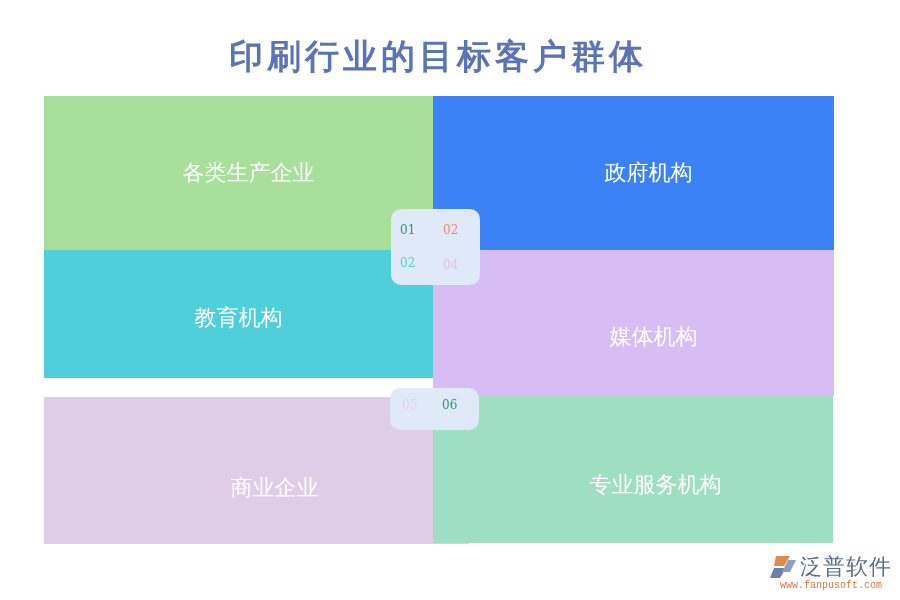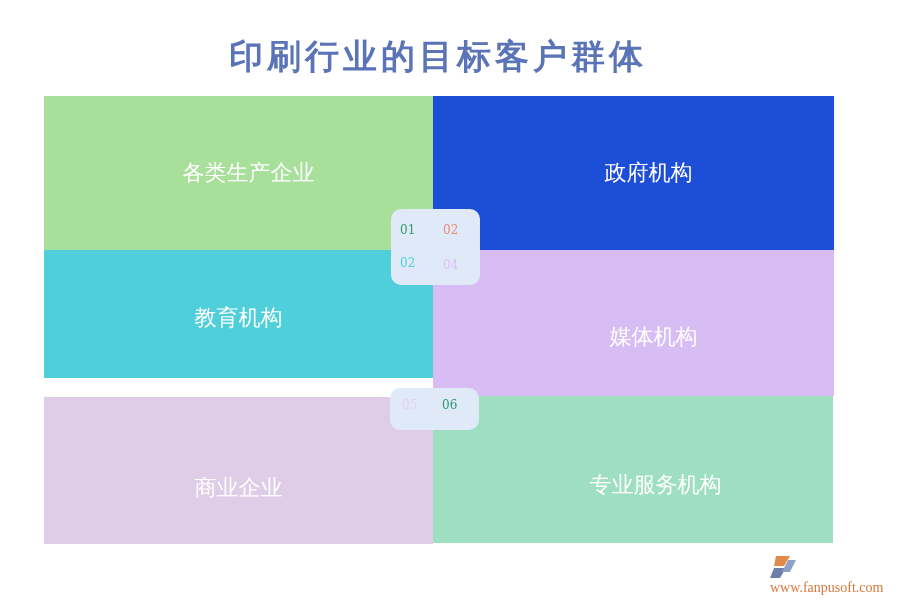--- a/index.html
+++ b/index.html
@@ -3,40 +3,40 @@
 <meta charset="utf-8">
 <style>
   html,body{margin:0;padding:0;}
   body{width:900px;height:600px;background:#ffffff;position:relative;overflow:hidden;font-family:"DejaVu Sans","Liberation Sans",sans-serif;}
   .title{position:absolute;left:0;width:876px;top:34px;text-align:center;font-size:34px;font-weight:bold;color:#5b74b8;letter-spacing:4px;}
   .panel{position:absolute;display:flex;align-items:center;justify-content:center;color:#ffffff;font-size:22px;}
   .badge{position:absolute;background:#dfe9f8;border-radius:10px;}
   .num{position:absolute;font-family:"DejaVu Serif","Liberation Serif",serif;font-size:12px;}
   .logo{position:absolute;left:768px;top:552px;width:130px;height:46px;}
   .logo-text{position:absolute;left:32px;top:0;font-size:22px;color:#5b6d8e;letter-spacing:1px;}
-  .logo-url{position:absolute;left:2px;top:28px;font-family:Liberation Serif, serif;font-size:14px;color:#d9773f;}
+  .logo-url{position:absolute;left:12px;top:28px;font-family:Liberation Mono, monospace;font-size:10px;color:#d9773f;}
 </style>
 </head>
 <body>
 
 <div class="title">印刷行业的目标客户群体</div>
 
 <div class="panel" style="left:44px;top:96px;width:389px;height:154px;background:#a7df9b;padding-left:10px;">
   <span>各类生产企业</span>
 </div>
-<div class="panel" style="left:433px;top:96px;width:401px;height:154px;background:#1d4ed8;">
+<div class="panel" style="left:433px;top:96px;width:401px;height:154px;background:#3b82f6;">
   <span style="margin-left:30px;">政府机构</span>
 </div>
 <div class="panel" style="left:44px;top:250px;width:389px;height:128px;background:#4ecfd9;">
   <span style="margin-top:8px;">教育机构</span>
 </div>
 <div class="panel" style="left:433px;top:250px;width:401px;height:146px;background:#d8bdf4;">
   <span style="margin-left:40px;margin-top:28px;">媒体机构</span>
 </div>
-<div class="panel" style="left:44px;top:397px;width:389px;height:147px;background:#dfcce7;">
+<div class="panel" style="left:44px;top:397px;width:389px;height:147px;background:#dfcce7;padding-left:36px;">
   <span style="margin-top:34px;">商业企业</span>
 </div>
 <div class="panel" style="left:433px;top:396px;width:400px;height:147px;background:#9ddfc0;">
   <span style="margin-left:45px;margin-top:30px;">专业服务机构</span>
 </div>
 
 <div class="badge" style="left:391px;top:209px;width:89px;height:76px;">
   <span class="num" style="left:9px;top:14px;color:#2f9a6a;">01</span>
   <span class="num" style="left:52px;top:14px;color:#ef8878;">02</span>
   <span class="num" style="left:9px;top:47px;color:#4ecfd9;">02</span>
@@ -47,14 +47,15 @@
   <span class="num" style="left:12px;top:10px;color:#e6d0ea;">05</span>
   <span class="num" style="left:52px;top:10px;color:#2f9a6a;">06</span>
 </div>
 
 <div class="logo">
   <svg width="28" height="26" viewBox="0 0 28 26" style="position:absolute;left:2px;top:2px;">
     <polygon points="6,2 20,2 14,12 4,12" fill="#e08a4a"></polygon>
     <polygon points="4,14 16,14 10,24 0,24" fill="#6b7fa8"></polygon>
     <polygon points="18,6 26,6 20,18 12,18" fill="#8ea0c4"></polygon>
   </svg>
+  <span class="logo-text">泛普软件</span>
   <span class="logo-url">www.fanpusoft.com</span>
 </div>
 
 </body></html>

